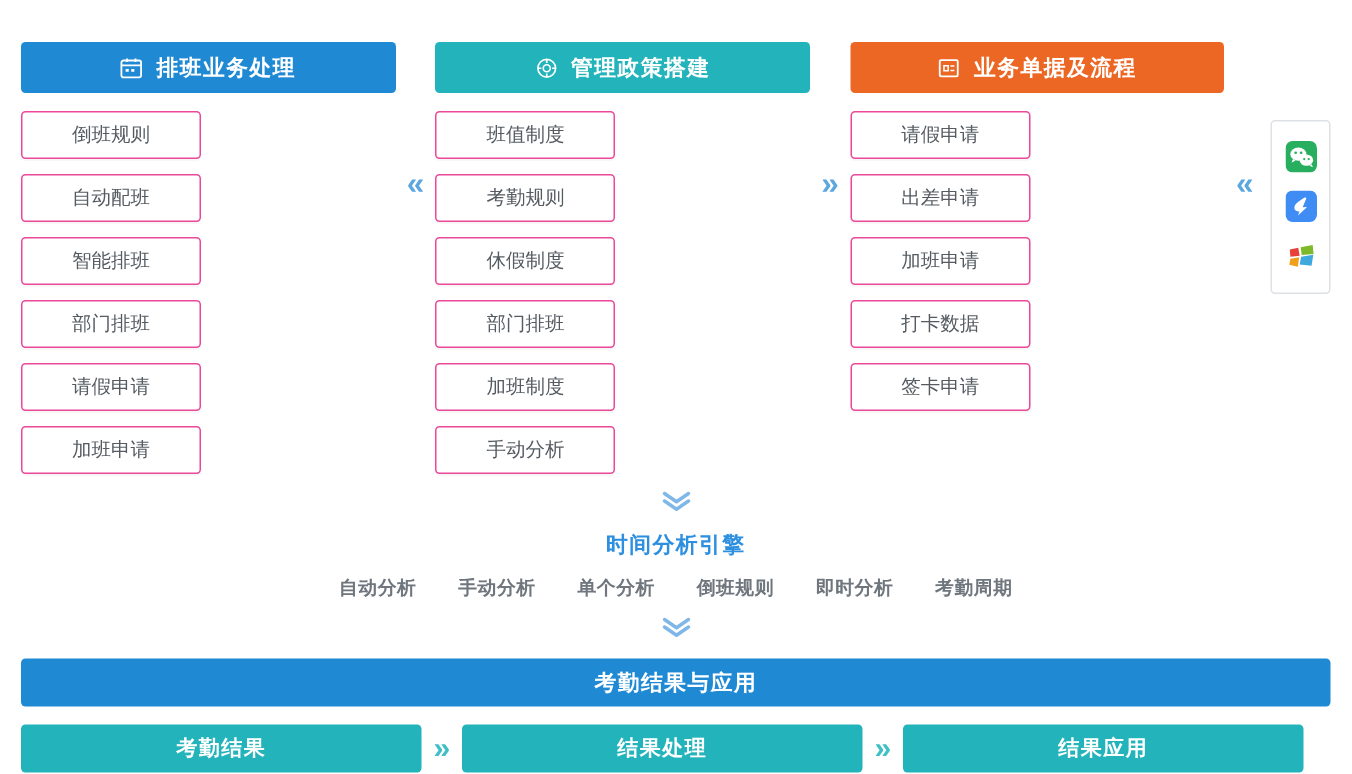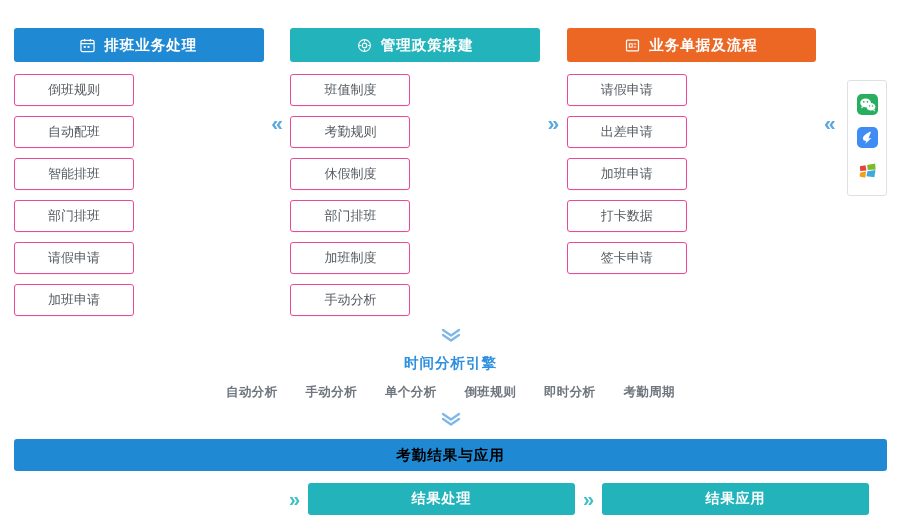--- a/index.html
+++ b/index.html
@@ -138,21 +138,21 @@
   }
   .engine-tags span { margin: 0 12px; font-weight: bold; }
   .engine-chev-bottom { margin-top: 9px; }
 
   
   .result-banner {
     margin: 10px 14px 0 14px;
     height: 32px;
     background: #2089d4;
     border-radius: 3px;
-    color: #000000;
+    color: #ffffff;
     font-size: 14.5px;
     font-weight: bold;
     letter-spacing: 1px;
     display: flex;
     align-items: center;
     justify-content: center;
   }
 
   .result-row {
     display: flex;
@@ -331,20 +331,21 @@
       <path d="M3 7 L11 12.5 L19 7" fill="none" stroke="#7fb8e8" stroke-width="2.3" stroke-linecap="round" stroke-linejoin="round"></path>
     </svg>
   </div>
 </div>
 
 <div class="result-banner">考勤结果与应用</div>
 
 <div class="result-row">
 
   <div class="result-col">
+    <div class="result-head">考勤结果</div>
     <div class="result-body">
       
       
       
       
     </div>
   </div>
 
   <div class="chev-sep-teal">»</div>
 

